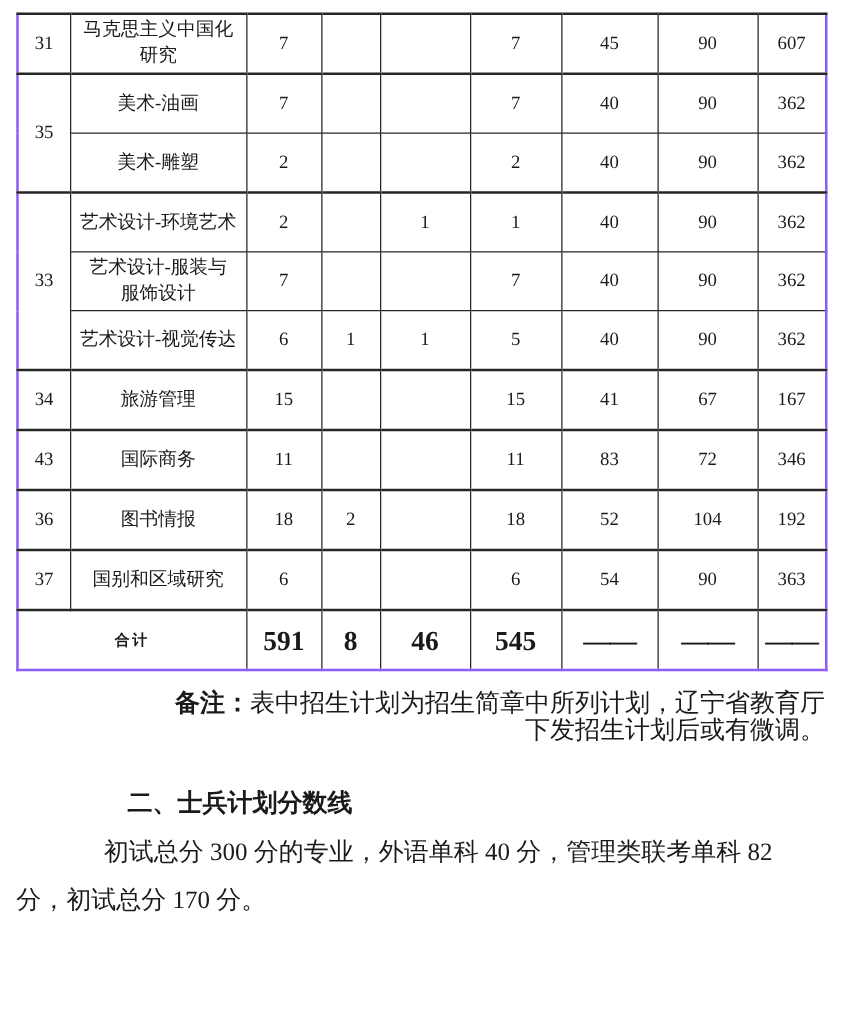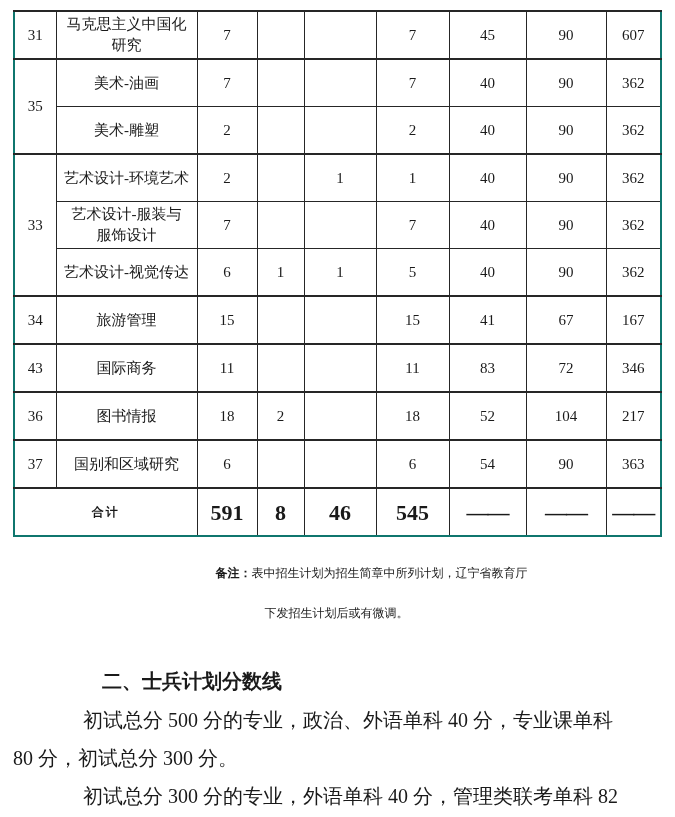--- a/index.html
+++ b/index.html
@@ -12,21 +12,21 @@
     font-family: "Liberation Serif", "DejaVu Serif", serif;
     overflow: hidden;
   }
 
   
   table.plan-table {
     border-collapse: collapse;
     table-layout: fixed;
     width: 647px;
     margin: 10px 0 0 13px;
-    border: 2px solid #0f766e;
+    border: 2px solid #8b5cf6;
   }
   table.plan-table td {
     border: 1px solid #262626;
     text-align: center;
     vertical-align: middle;
     font-size: 15px;
     line-height: 21px;
     padding: 1px 2px;
     height: 44px;
     color: #1a1a1a;
@@ -41,24 +41,24 @@
   table.plan-table tr.total-row td.total-label {
     font-family: "Liberation Sans", "DejaVu Sans", sans-serif;
     font-size: 12px;
     letter-spacing: 2px;
   }
   table.plan-table td.dash-cell { letter-spacing: -1px; }
 
   
   .note {
     margin: 16px 15px 0 13px;
-    font-size: 12px;
-    line-height: 40px;
+    font-size: 20px;
+    line-height: 21px;
     text-indent: 70px;
-    text-align: center;
+    text-align: right;
   }
   .note .note-label {
     font-family: "Liberation Sans", "DejaVu Sans", sans-serif;
     font-weight: bold;
   }
   .note .note-text { white-space: pre-line; }
 
   .section-heading {
     margin: 34px 15px 0 102px;
     font-family: "Liberation Sans", "DejaVu Sans", sans-serif;
@@ -181,21 +181,21 @@
         </tr>
         <tr class="group-start">
           <td class="col-no" rowspan="1">36</td>
           <td class="col-name">图书情报</td>
           <td class="col-num">18</td>
           <td class="col-num">2</td>
           <td class="col-num"></td>
           <td class="col-num">18</td>
           <td class="col-num">52</td>
           <td class="col-num">104</td>
-          <td class="col-num">217</td>
+          <td class="col-num">192</td>
         </tr>
         <tr class="group-start">
           <td class="col-no" rowspan="1">37</td>
           <td class="col-name">国别和区域研究</td>
           <td class="col-num">6</td>
           <td class="col-num"></td>
           <td class="col-num"></td>
           <td class="col-num">6</td>
           <td class="col-num">54</td>
           <td class="col-num">90</td>
@@ -212,18 +212,16 @@
           <td class="dash-cell">——</td>
         </tr>
       </tbody>
   </table>
 
   <p class="note"><span class="note-label">备注：</span><span class="note-text">表中招生计划为招生简章中所列计划，辽宁省教育厅
 下发招生计划后或有微调。</span></p>
 
   <h2 class="section-heading">二、士兵计划分数线</h2>
 
-  <p class="body-para">初试总分 500 分的专业，政治、外语单科 40 分，专业课单科
-80 分，初试总分 300 分。</p>
   <p class="body-para">初试总分 300 分的专业，外语单科 40 分，管理类联考单科 82
 分，初试总分 170 分。</p>
 
 </div>
 
 </body></html>

